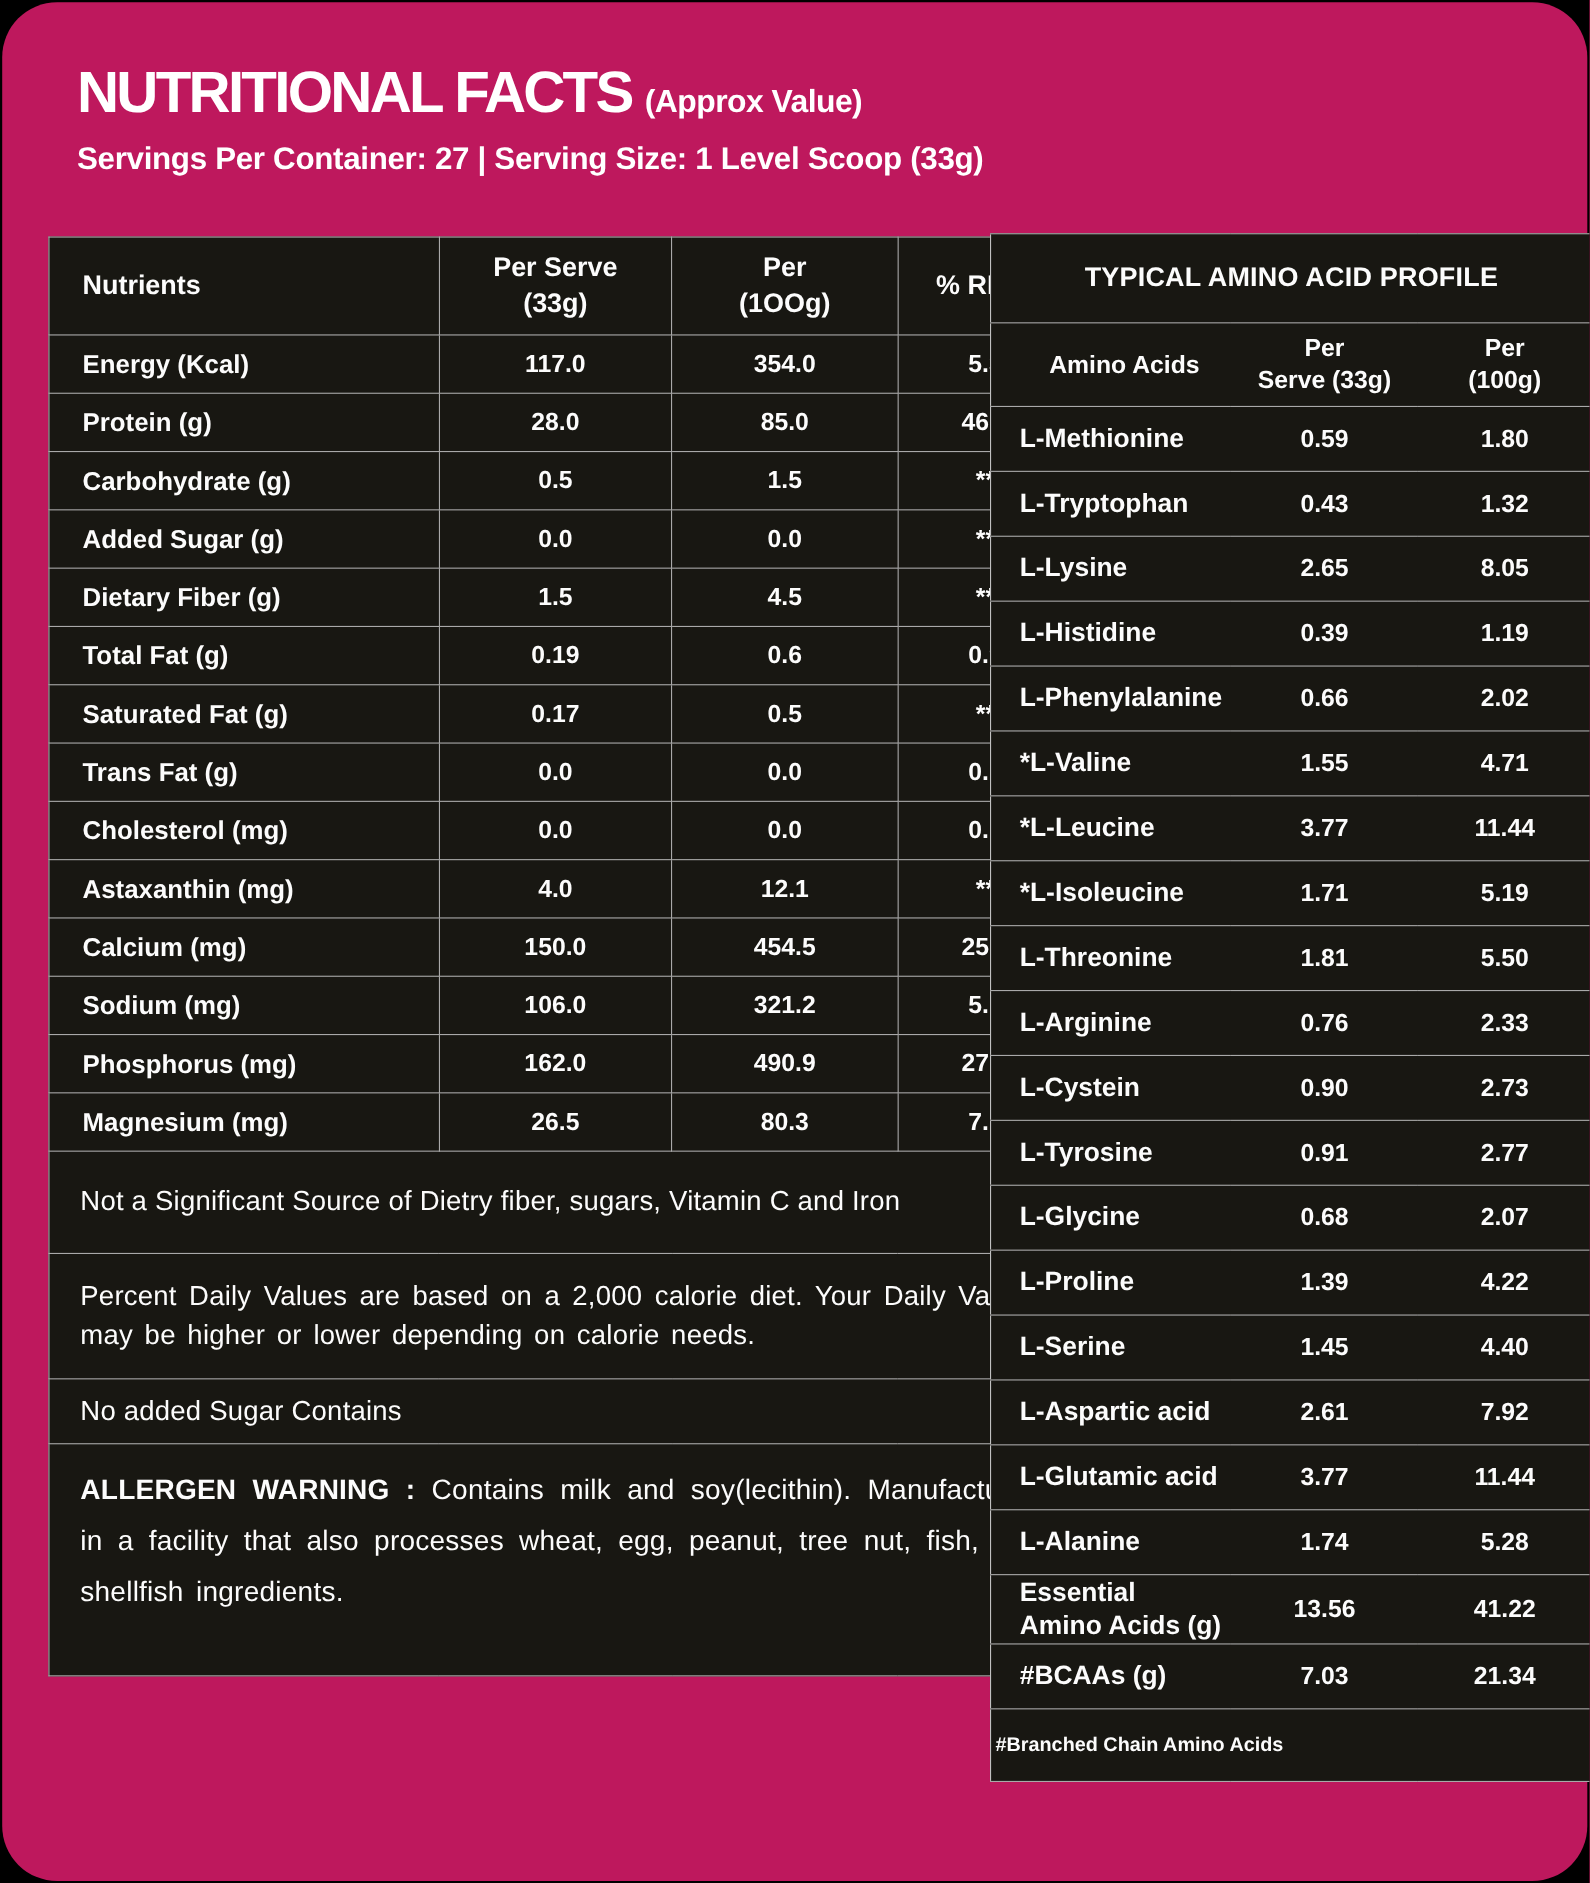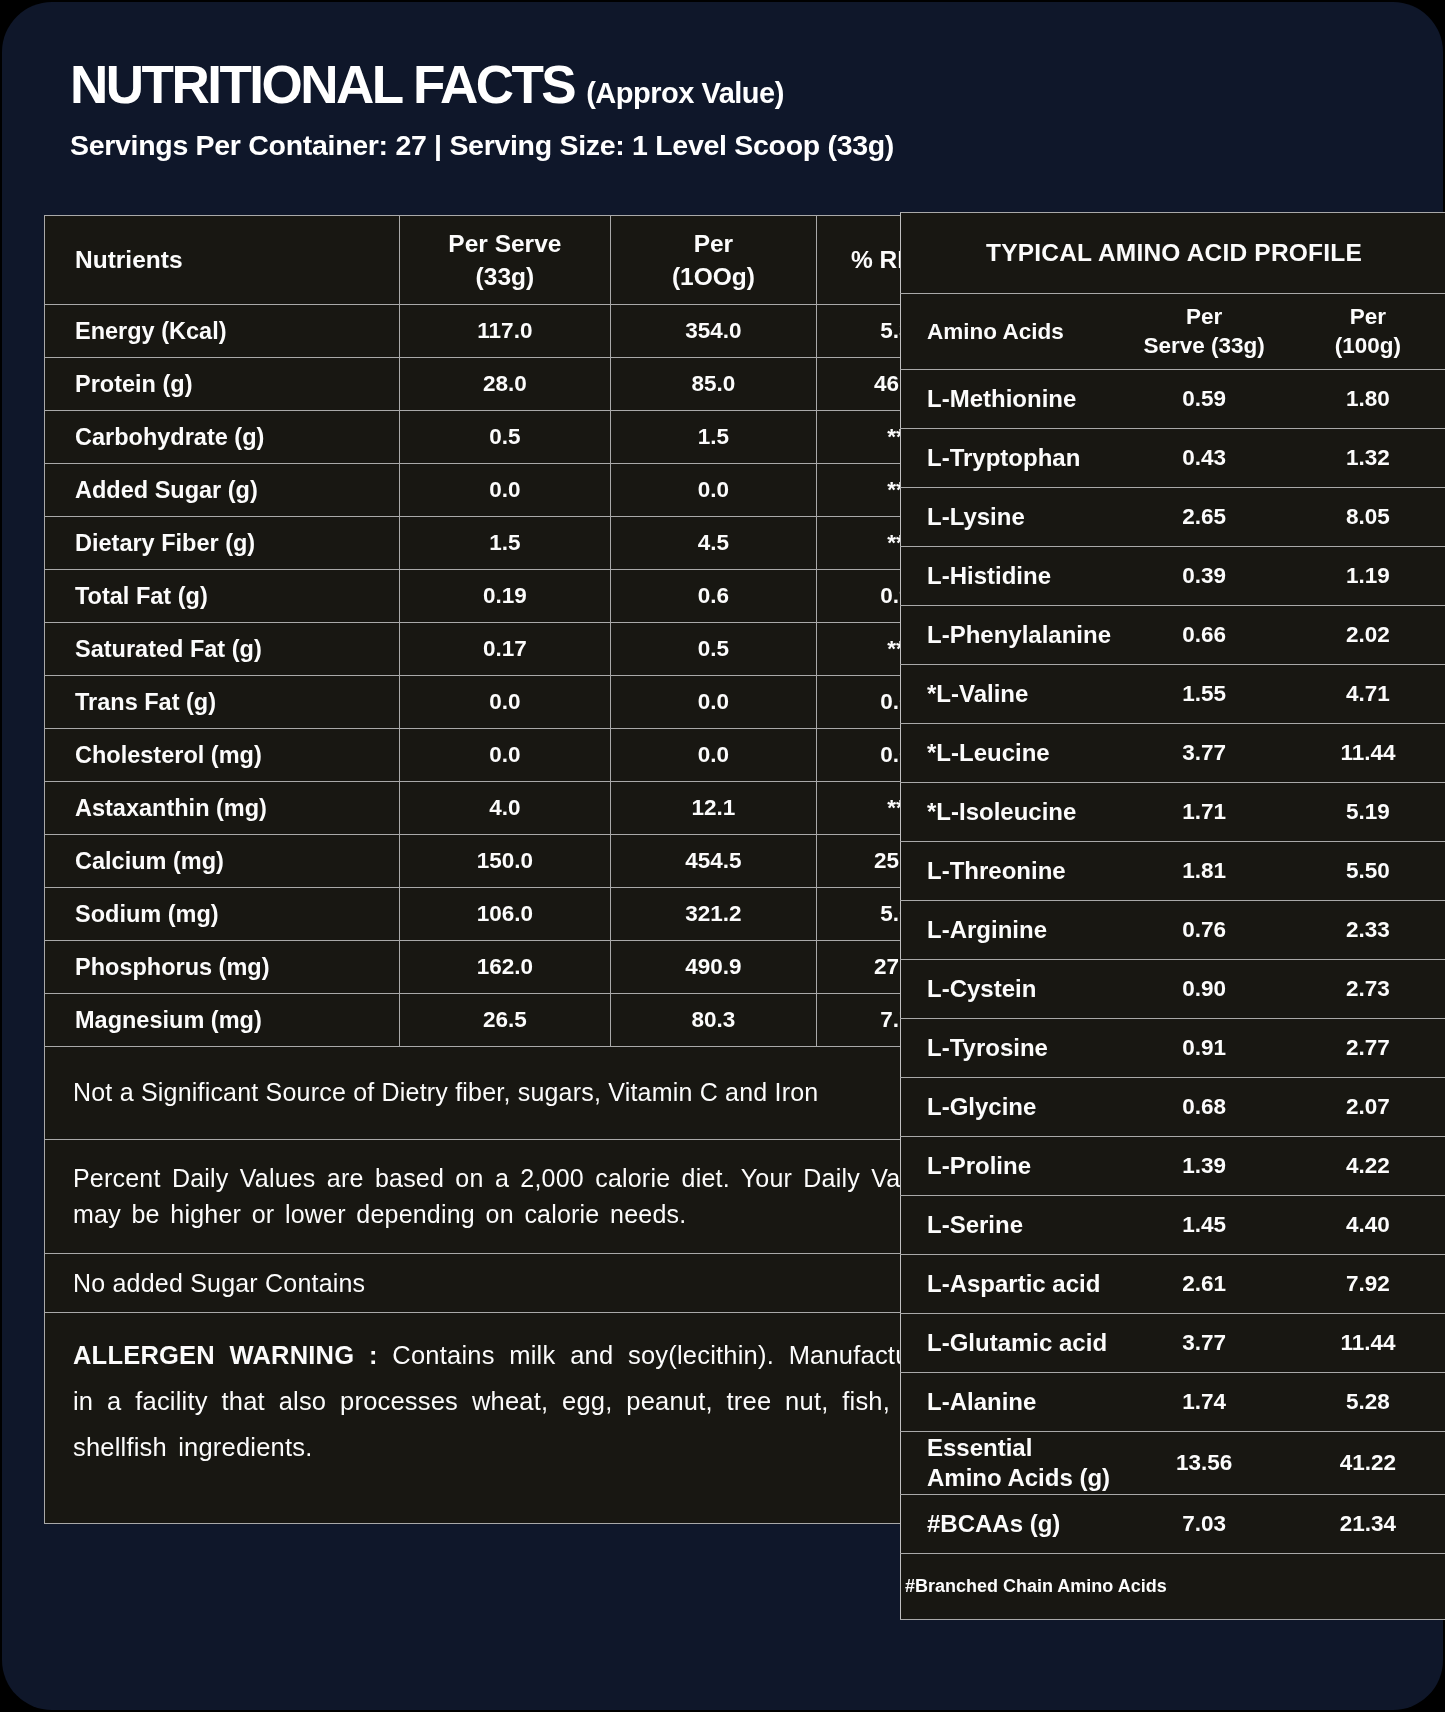--- a/index.html
+++ b/index.html
@@ -6,21 +6,21 @@
   body{
     width:1445px;height:1712px;
     background:#000;
     position:relative;
     font-family:"Liberation Sans",sans-serif;
     -webkit-font-smoothing:antialiased;
     overflow:hidden;
   }
   .panel{
     position:absolute;left:2px;top:2px;right:2px;bottom:2px;
-    background:#0f172a;
+    background:#be185d;
     border-radius:50px;
   }
   
   .hdr{position:absolute;left:68px;top:52px;color:#fff;white-space:nowrap;}
   .hdr .big{
     font-size:53px;font-weight:700;letter-spacing:-2.5px;
   }
   .hdr .approx{
     font-size:29px;font-weight:700;letter-spacing:-0.5px;margin-left:12px;
   }
@@ -70,21 +70,21 @@
     vertical-align:middle;
   }
   .amino .title-cell{
     text-align:center;font-size:24.5px;font-weight:700;
     padding:26px 4px;letter-spacing:0.2px;
   }
   .amino th{
     font-size:22.5px;font-weight:700;text-align:center;
     line-height:1.3;white-space:pre-line;padding:8px 2px;height:58px;
   }
-  .amino th.name{text-align:left;padding-left:26px;}
+  .amino th.name{text-align:center;padding-left:26px;}
   .amino td.name{
     font-size:24px;font-weight:700;text-align:left;padding-left:26px;
     height:56px;white-space:pre-line;line-height:1.25;
   }
   .amino td.val{font-size:22.5px;font-weight:700;text-align:center;height:56px;}
   .amino td.foot{
     text-align:left;font-size:18px;font-weight:700;padding:22px 4px;
   }
 </style>
 </head>

